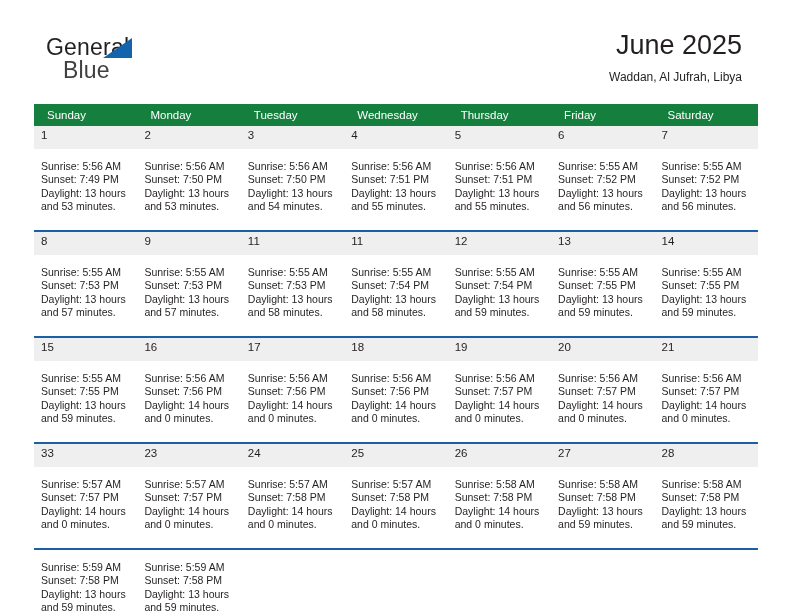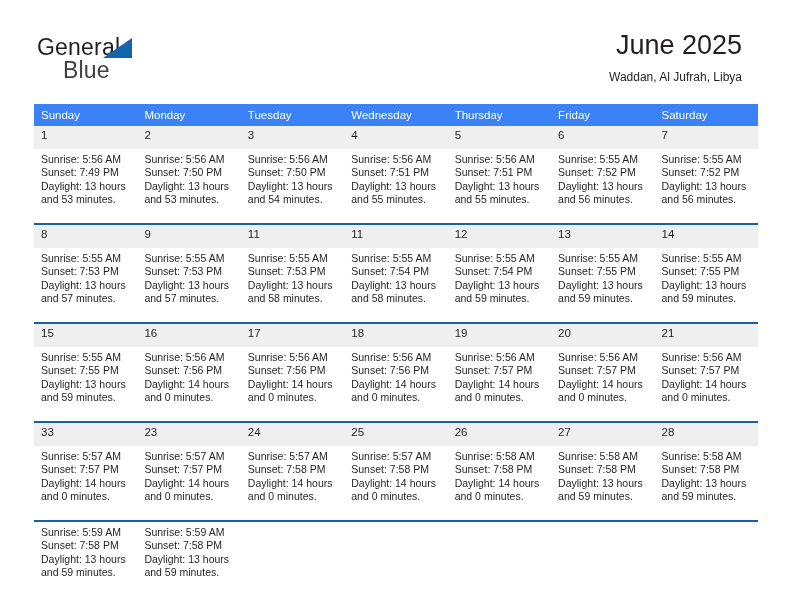--- a/index.html
+++ b/index.html
@@ -32,21 +32,21 @@
   }
   .logo {
     position: absolute;
     left: 0;
     top: 6px;
     width: 200px;
     height: 56px;
   }
   .logo-general {
     position: absolute;
-    left: 3px;
+    left: 12px;
     top: 0;
     font-size: 23px;
     letter-spacing: 0.2px;
     color: #231f20;
     line-height: 26px;
     font-family: "Liberation Sans", sans-serif;
   }
   .logo-triangle {
     position: absolute;
     left: 69px;
@@ -91,26 +91,26 @@
     left: 34px;
     top: 104px;
     width: 724px;
     border-collapse: collapse;
     table-layout: fixed;
   }
   .calendar col {
     width: 103.43px;
   }
   thead th {
-    background: #3b82f6;
+    background: #15803d;
     color: #ffffff;
     font-size: 11.5px;
     font-weight: normal;
     text-align: left;
-    padding: 5px 0 5px 7px;
+    padding: 5px 0 5px 13px;
     height: 19px;
     box-sizing: border-box;
     border: none;
   }
   .week-sep td {
     padding: 0;
     height: 2px;
     background: #1b5fa5;
     border: none;
   }
@@ -120,21 +120,21 @@
     color: #231f20;
     padding: 3px 0 3px 7px;
     height: 17px;
     vertical-align: top;
     border: none;
   }
   .detail-row td {
     background: #ffffff;
     font-size: 10.5px;
     color: #231f20;
-    padding: 4px 6px 8px 7px;
+    padding: 11px 6px 8px 7px;
     height: 62px;
     vertical-align: top;
     line-height: 13.4px;
     border: none;
   }
   .detail-row td div {
     white-space: normal;
   }
   .empty-cell {
     color: transparent;

